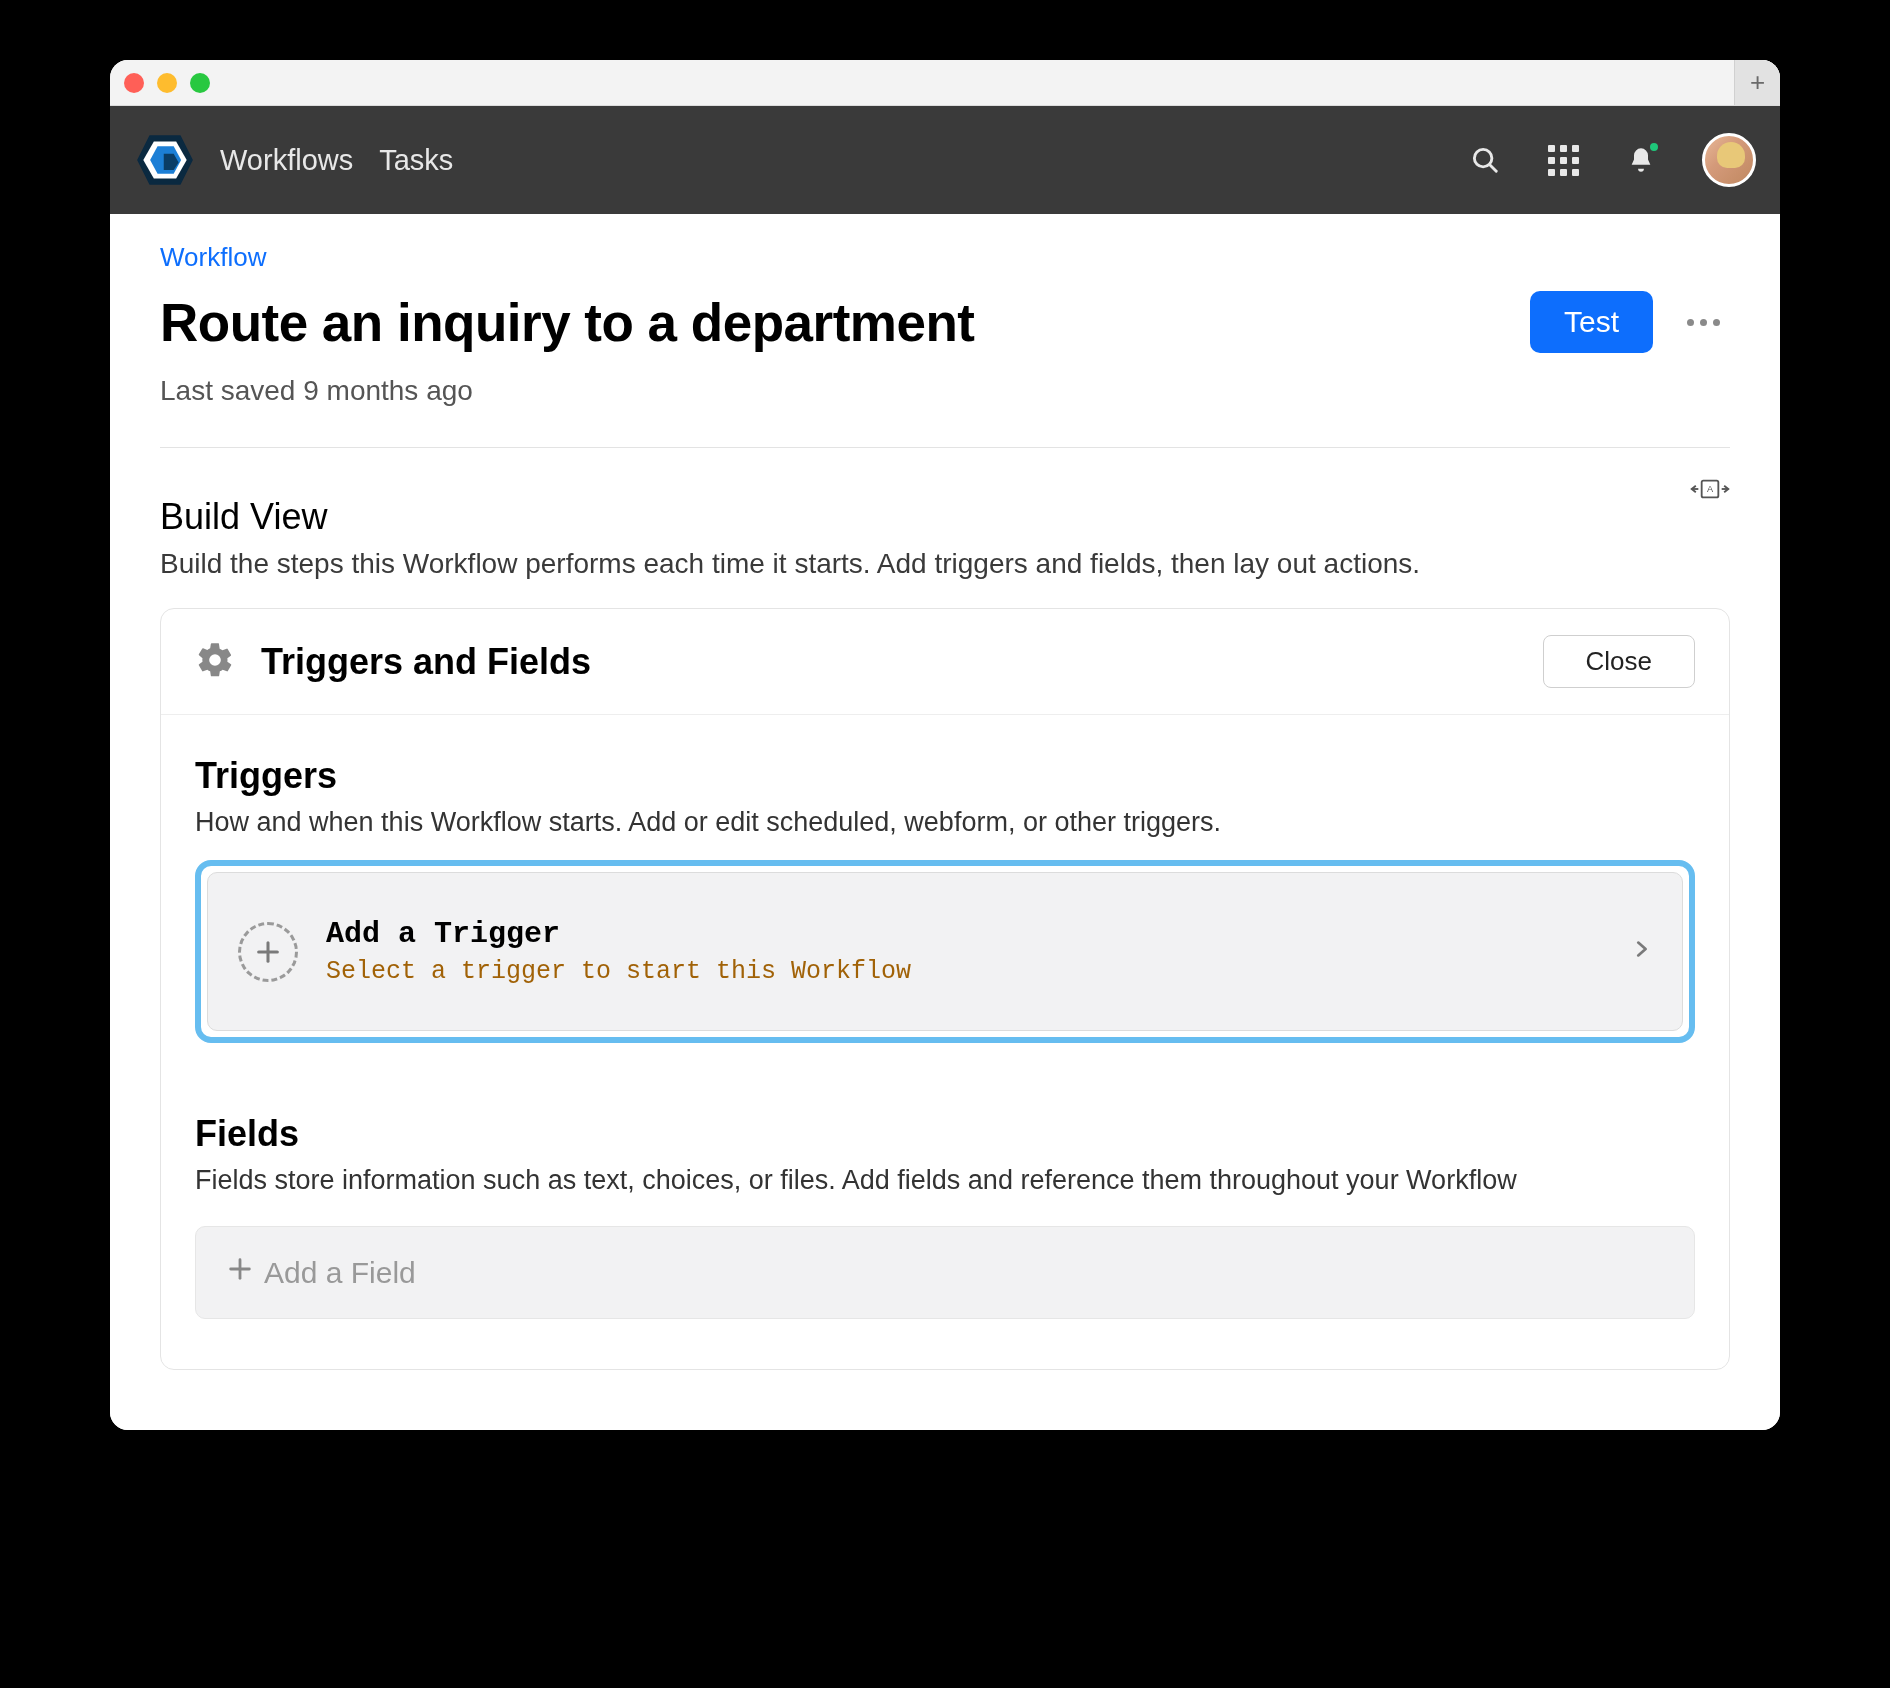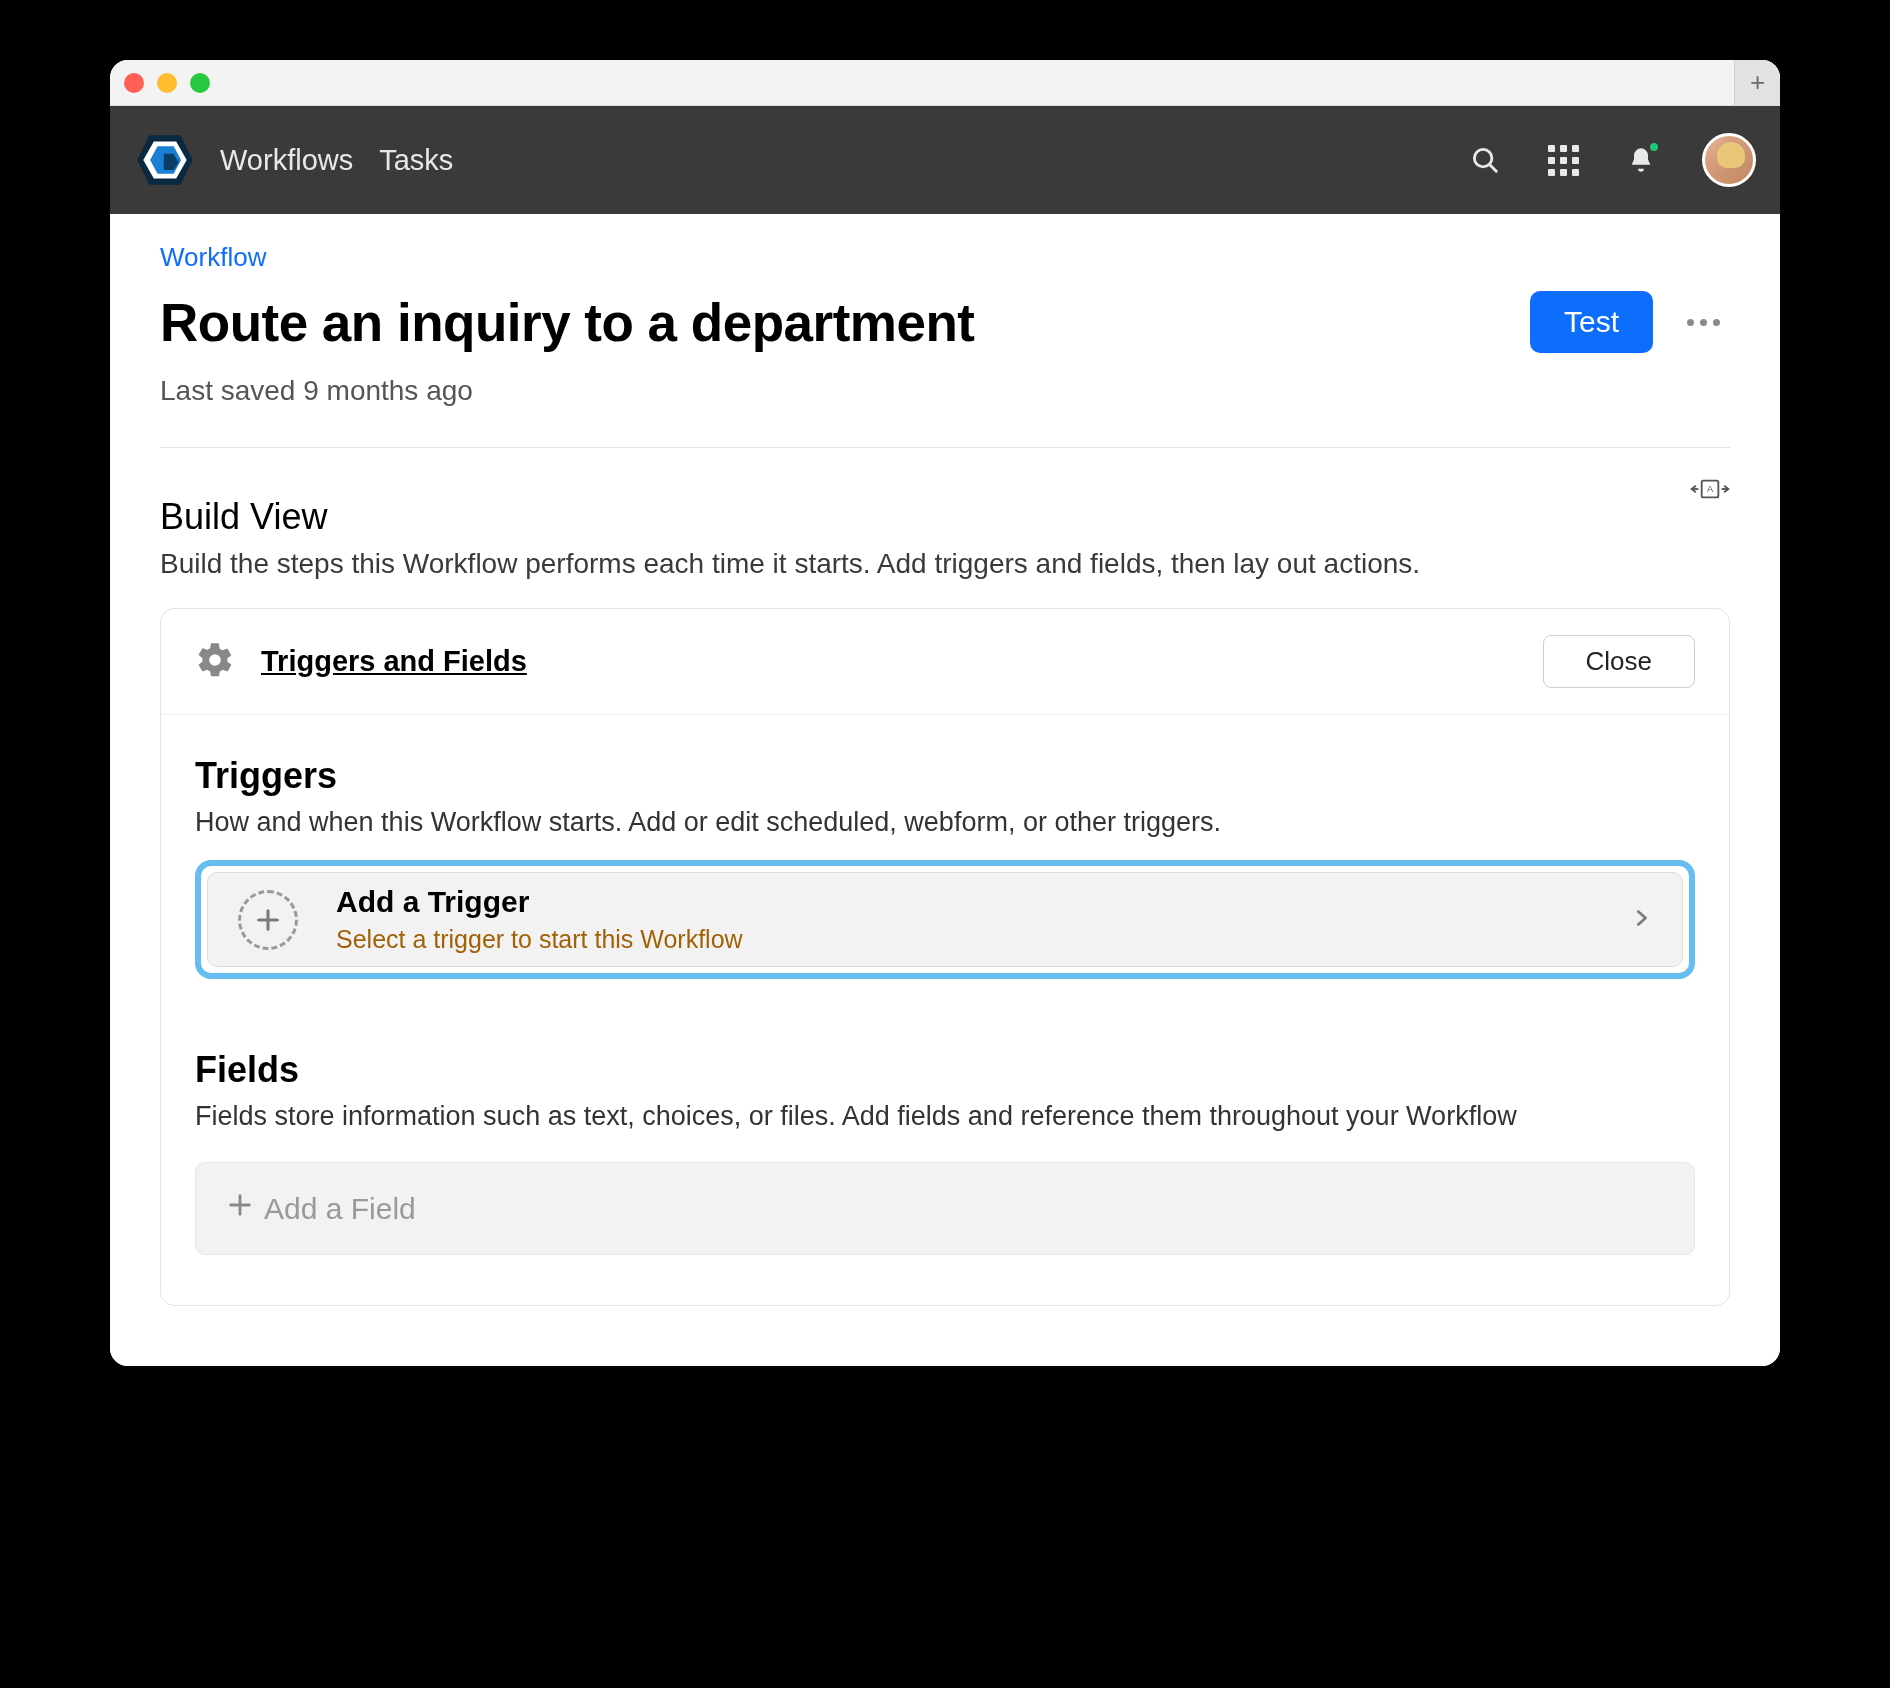--- a/index.html
+++ b/index.html
@@ -114,43 +114,43 @@
     border:1px solid #e4e4e4;
     border-radius:14px;
     background:#fff;
   }
   .card-head {
     padding:26px 34px;
     display:flex; align-items:center; gap:26px;
     border-bottom:1px solid #eee;
   }
   .gear { color:#888; }
-  .card-head-title { font-size:29px; font-weight:700; flex:1;text-decoration:underline; }
+  .card-head-title { font-size:36px; font-weight:700; flex:1; }
   .close-btn {
     border:1px solid #cfcfcf; background:#fff; color:#222;
     padding:10px 42px; font-size:26px; border-radius:8px; cursor:pointer;
   }
   .card-body { padding:40px 34px 50px 34px; }
 
   .sec-title { font-size:36px; font-weight:700; }
   .sec-sub { font-size:27px; color:#333; margin-top:10px; }
 
   .trigger-wrap {
     margin-top:22px;
     border:6px solid #66bdf0;
     border-radius:16px;
     padding:6px;
     cursor:pointer;
   }
   .trigger-box {
     background:#f2f2f3;
     border:1px solid #dcdcdc;
     border-radius:10px;
-    padding:12px 30px;
-    display:flex; align-items:center; gap:38px;
+    padding:44px 30px;
+    display:flex; align-items:center; gap:28px;font-family:Liberation Mono, monospace;
   }
   .dashed-plus {
     width:60px; height:60px; border-radius:50%;
     border:3px dashed #9a9a9a;
     display:flex; align-items:center; justify-content:center;
     color:#7a7a7a;
   }
   .dashed-plus svg { width:28px; height:28px; }
   .trigger-text { flex:1; }
   .trigger-title { font-size:30px; font-weight:700; }

